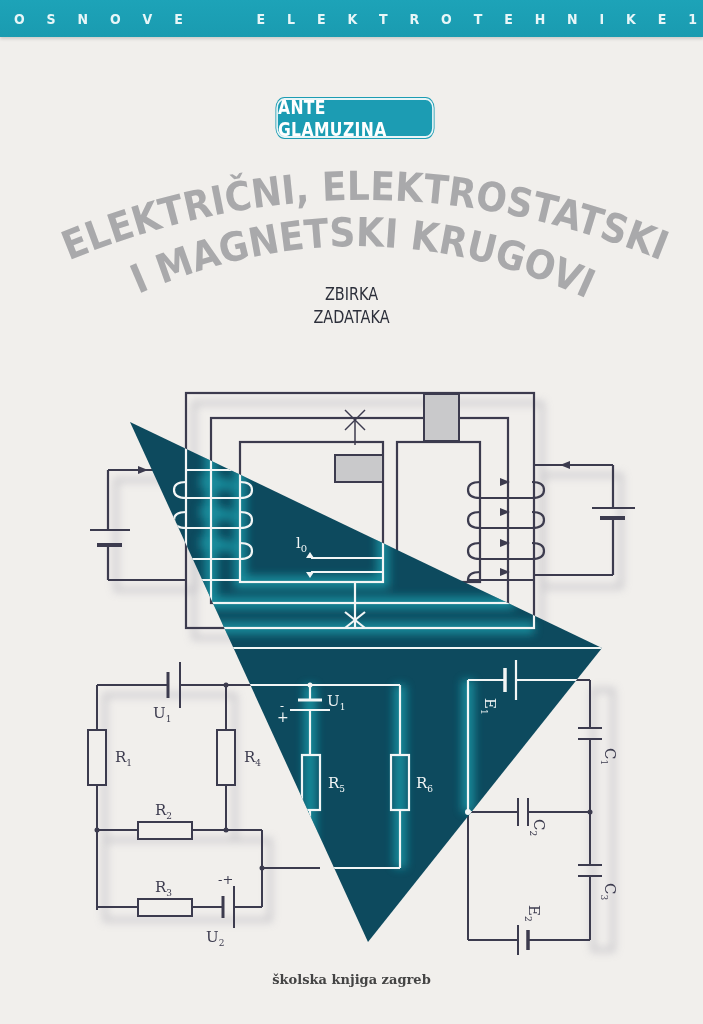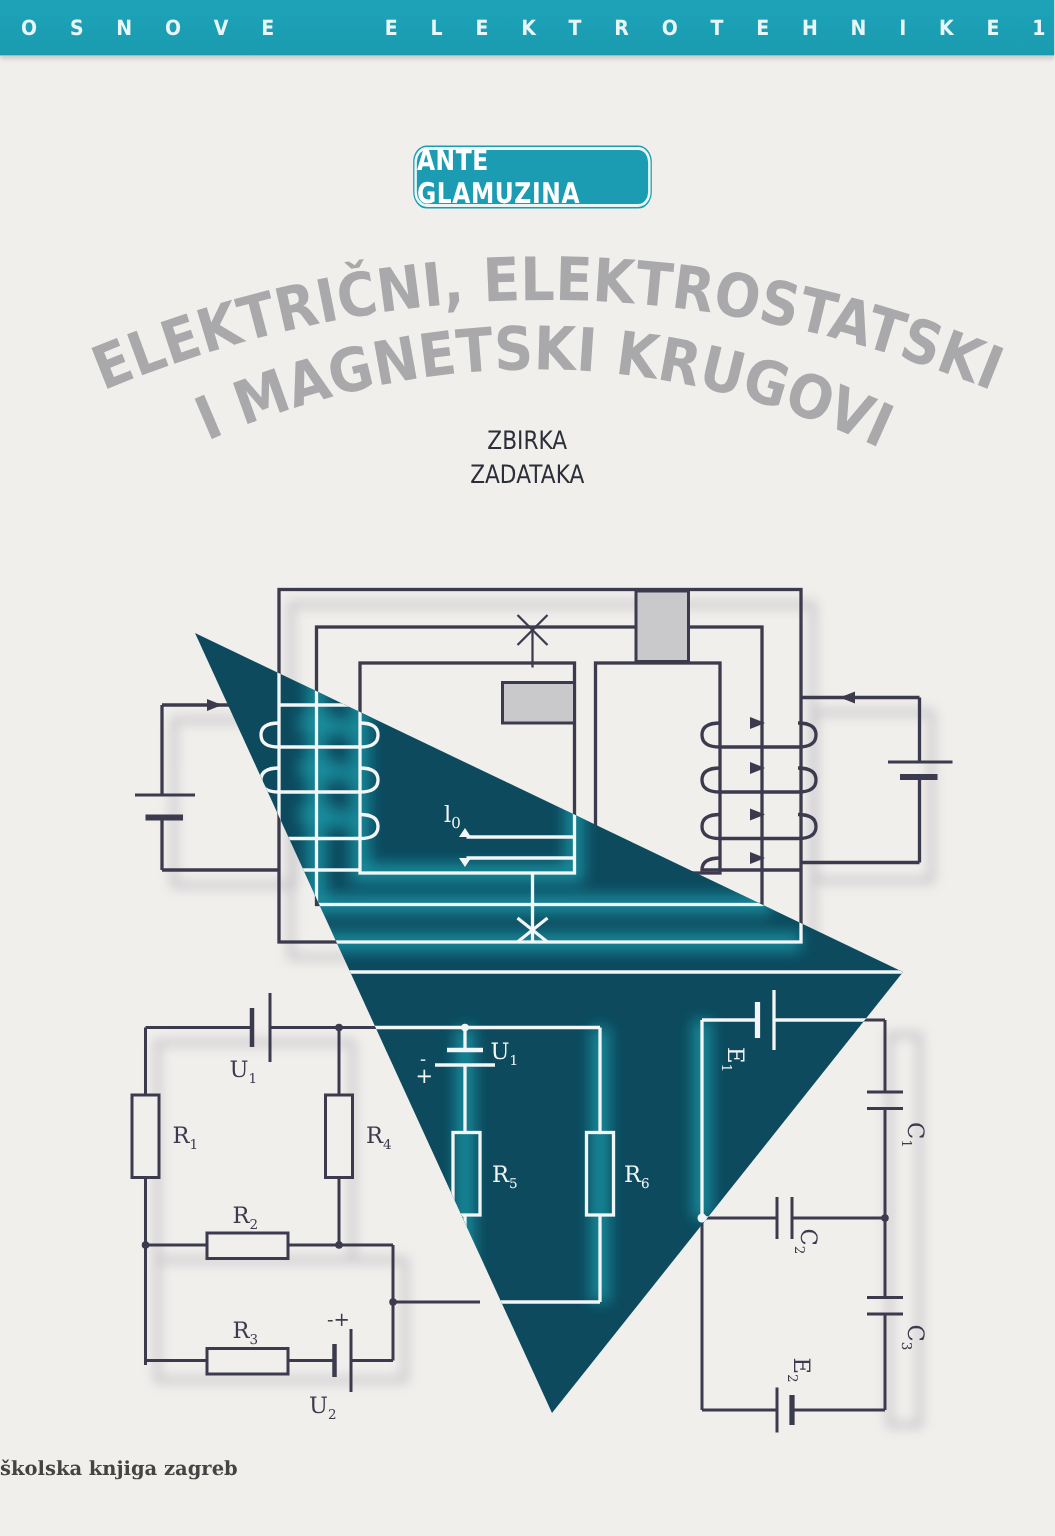--- a/index.html
+++ b/index.html
@@ -32,21 +32,21 @@
       transform: scaleX(0.82);
     }
     .title-svg { position: absolute; left: 0; top: 160px; }
     .subtitle {
       position: absolute; left: 0; width: 703px; text-align: center;
       color: #2c2f3a; font-family: "DejaVu Sans", sans-serif; font-size: 17px;
       transform: scaleX(0.85);
     }
     .diagram { position: absolute; left: 0; top: 380px; }
     .publisher {
-      position: absolute; left: 0; top: 972px; width: 703px; text-align: left;
+      position: absolute; left: 0; top: 972px; width: 703px; text-align: center;
       font-family: "DejaVu Serif", serif; font-weight: bold; font-size: 13px; color: #444;
     }
   </style>
 </head>
 <body>
 
 <div class="series-bar">
   <div class="letters">
     <span>O</span>
     <span>S</span>

